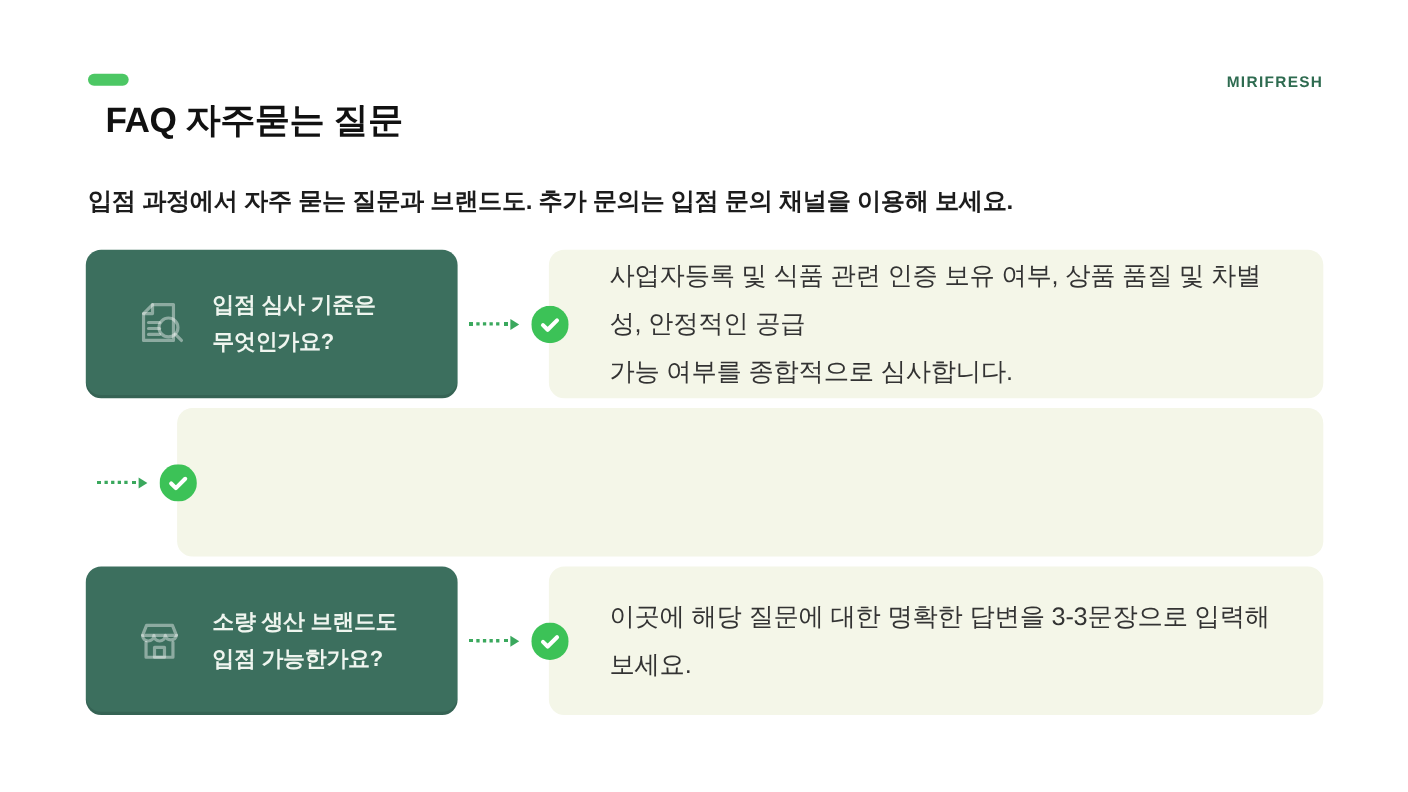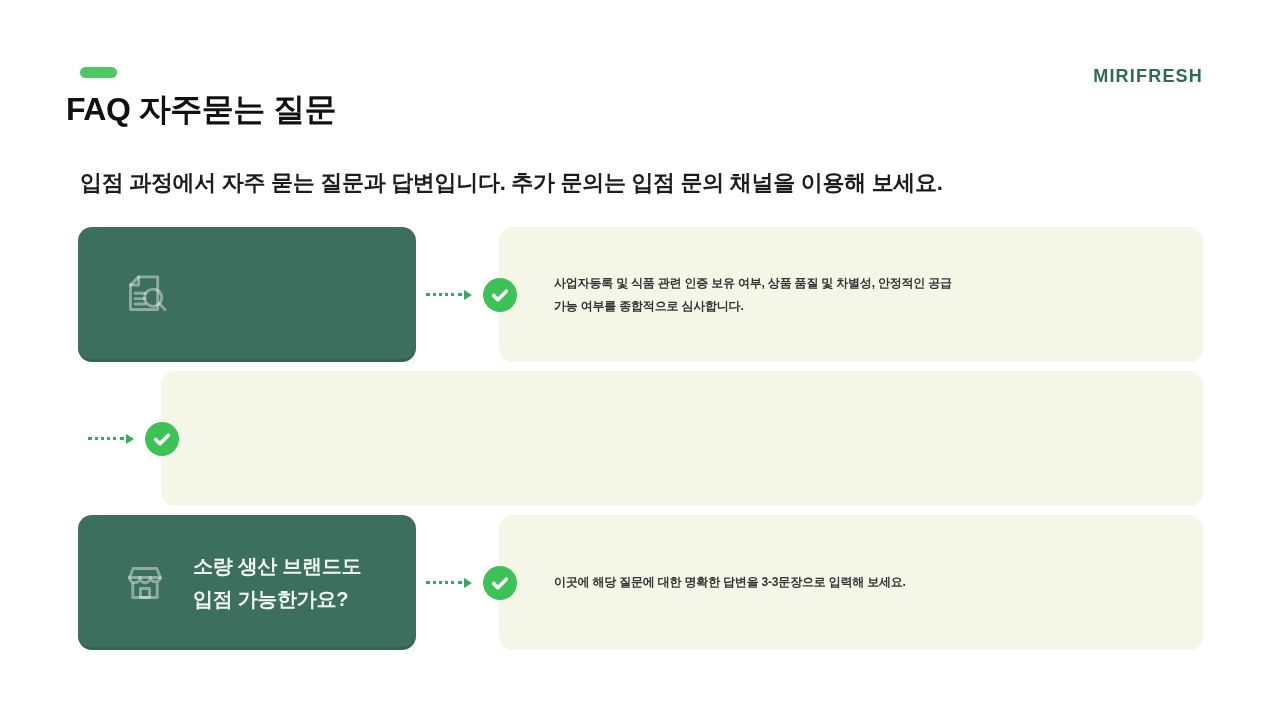--- a/index.html
+++ b/index.html
@@ -12,28 +12,28 @@
   }
   .slide { position: absolute; inset: 0; background: #ffffff; }
 
   
   .accent-pill {
     position: absolute; left: 80px; top: 67px;
     width: 37px; height: 11px; border-radius: 6px;
     background: #4cc764;
   }
   .page-title {
-    position: absolute; left: 66px; top: 88px;
+    position: absolute; left: 96px; top: 88px;
     font-size: 32px; font-weight: 800; color: #111111;
     letter-spacing: -0.5px;
     text-align: center;
   }
   .logo {
     position: absolute; right: 77px; top: 66px;
-    font-size: 18px; font-weight: 700; color: #2e6b50;
+    font-size: 14px; font-weight: 700; color: #2e6b50;
     letter-spacing: 1.2px;
   }
   .subtitle {
     position: absolute; left: 80px; top: 168px;
     font-size: 22px; font-weight: 700; color: #1c1c1c;
     letter-spacing: -0.3px;
   }
 
   
   .faq-list {
@@ -79,50 +79,52 @@
     position: relative;
     display: flex; align-items: center;
     padding: 0 44px 0 55px;
   }
   .check-badge {
     position: absolute; left: -16px; top: 50%;
     width: 34px; height: 34px; margin-top: -17px;
   }
   .check-badge svg { width: 100%; height: 100%; display: block; }
   .a-text {
-    font-size: 12px; font-weight: 700; color: #333333;
+    font-size: 23px; font-weight: 400; color: #333333;
     line-height: 1.9; letter-spacing: -0.2px;
   }
   .preline { white-space: pre-line; }
 </style>
 </head>
 <body>
 
 <div class="slide">
 
   <div class="accent-pill"></div>
   <h1 class="page-title">FAQ 자주묻는 질문</h1>
   <div class="logo">MIRIFRESH</div>
-  <div class="subtitle">입점 과정에서 자주 묻는 질문과 답변입니다. 추가 문의는 입점 문의 채널을 이용해 보세요.</div>
+  <div class="subtitle">입점 과정에서 자주 묻는 질문과 브랜드도. 추가 문의는 입점 문의 채널을 이용해 보세요.</div>
 
   <div class="faq-list">
 
     <div class="faq-row">
       <div class="q-card">
         <span class="q-icon">
           <svg viewBox="0 0 64 64" fill="none" stroke="rgba(255,255,255,0.42)" stroke-width="3.2" stroke-linecap="round" stroke-linejoin="round">
             <path d="M25 12 H46 V48 H16 V21 Z"></path>
             <path d="M25 12 L25 21 L16 21"></path>
             <line x1="21" y1="30" x2="32" y2="30"></line>
             <line x1="21" y1="36" x2="32" y2="36"></line>
             <line x1="21" y1="42" x2="32" y2="42"></line>
             <circle cx="41" cy="35" r="9.5"></circle>
             <line x1="48" y1="42" x2="54" y2="48"></line>
           </svg>
         </span>
+        <span class="q-text preline">입점 심사 기준은
+무엇인가요?</span>
       </div>
       <div class="connector">
         <span class="dotted-line"></span>
         <span class="arrow-head"></span>
       </div>
       <div class="a-card">
         <span class="check-badge">
           <svg viewBox="0 0 64 64">
             <circle cx="32" cy="32" r="32" fill="#3cc257"></circle>
             <polyline points="20,33 28,41 44,25" fill="none" stroke="#ffffff" stroke-width="7" stroke-linecap="round" stroke-linejoin="round"></polyline>

